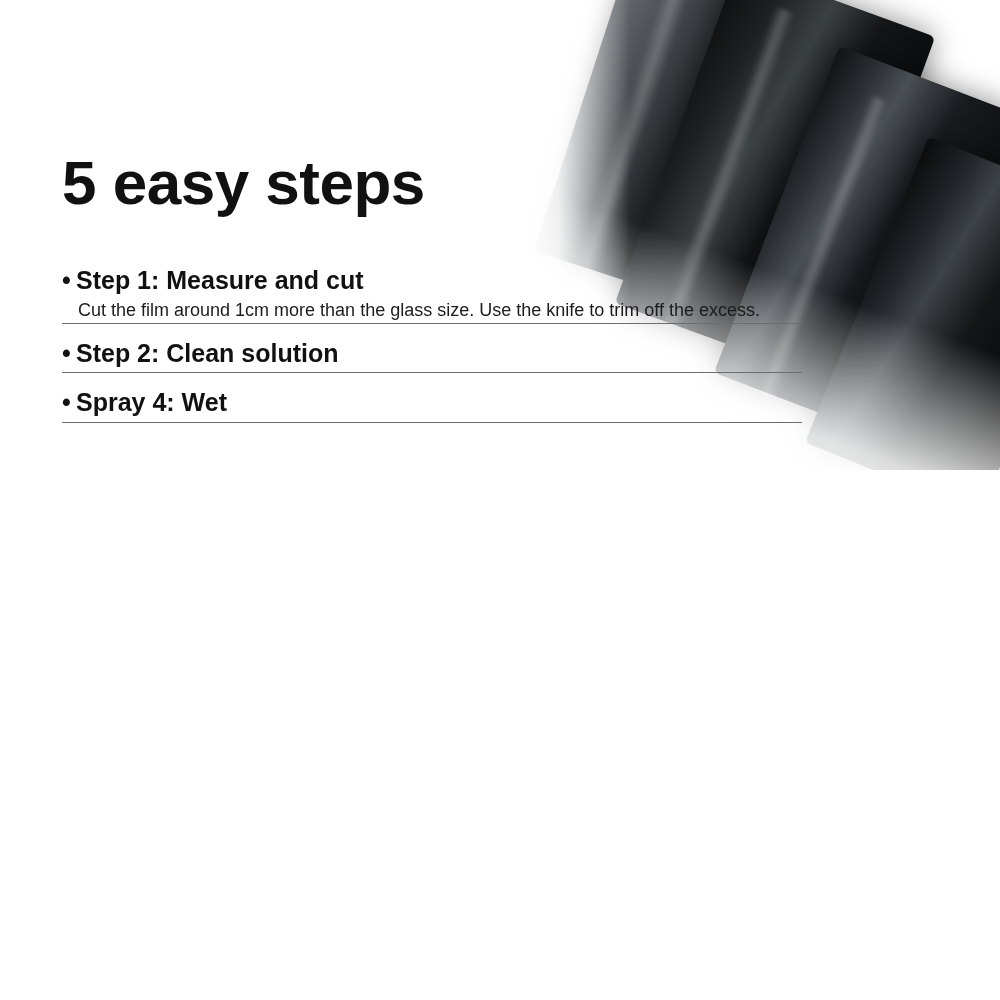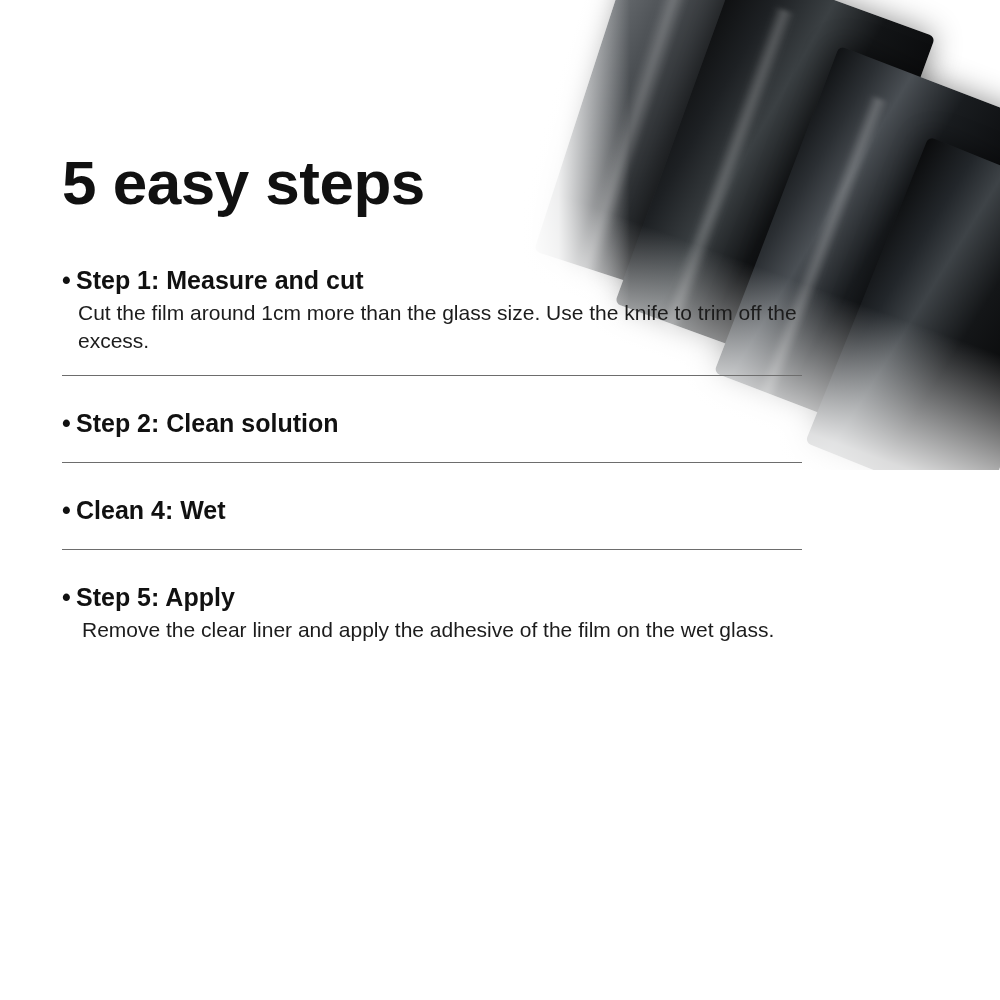--- a/index.html
+++ b/index.html
@@ -105,43 +105,43 @@
     color: #111111;
     line-height: 1;
   }
   .steps {
     position: absolute;
     top: 265px;
     left: 62px;
     width: 740px;
   }
   .step {
-    padding: 0 0 20px 0;
+    padding: 0 0 0 0;
     border-bottom: 1px solid #6d6d6d;
-    margin-bottom: 32px;
+    margin-bottom: 14px;
   }
   .step.last {
     border-bottom: none;
   }
   .step-title {
     font-size: 25px;
     font-weight: bold;
     color: #111111;
     line-height: 1.25;
     margin: 0 0 3px 0;
     white-space: nowrap;
   }
   .bullet-dot {
     display: inline-block;
     width: 14px;
     color: #111111;
     font-weight: bold;
   }
   .step-body {
-    font-size: 21px;
+    font-size: 18px;
     color: #1c1c1c;
     line-height: 1.32;
     margin: 0;
     padding-left: 20px;
     max-width: 730px;
   }
   .step-1 .step-body { padding-left: 16px; }
 </style>
 </head>
 <body>
@@ -170,23 +170,19 @@
         <p class="step-title"><span class="bullet-dot">•</span><span>Step 1: Measure and cut</span></p>
         <p class="step-body">Cut the film around 1cm more than the glass size. Use the knife to trim off the excess.</p>
       </div>
 
       <div class="step step-2">
         <p class="step-title"><span class="bullet-dot">•</span><span>Step 2: Clean solution</span></p>
       </div>
 
 
       <div class="step step-4">
-        <p class="step-title"><span class="bullet-dot">•</span><span>Clean 4: Wet</span></p>
+        <p class="step-title"><span class="bullet-dot">•</span><span>Spray 4: Wet</span></p>
       </div>
 
-      <div class="step step-5 last">
-        <p class="step-title"><span class="bullet-dot">•</span><span>Step 5: Apply</span></p>
-        <p class="step-body">Remove the clear liner and apply the adhesive of the film on the wet glass.</p>
-      </div>
 
     </div>
   </div>
 </div>
 
 </body></html>

